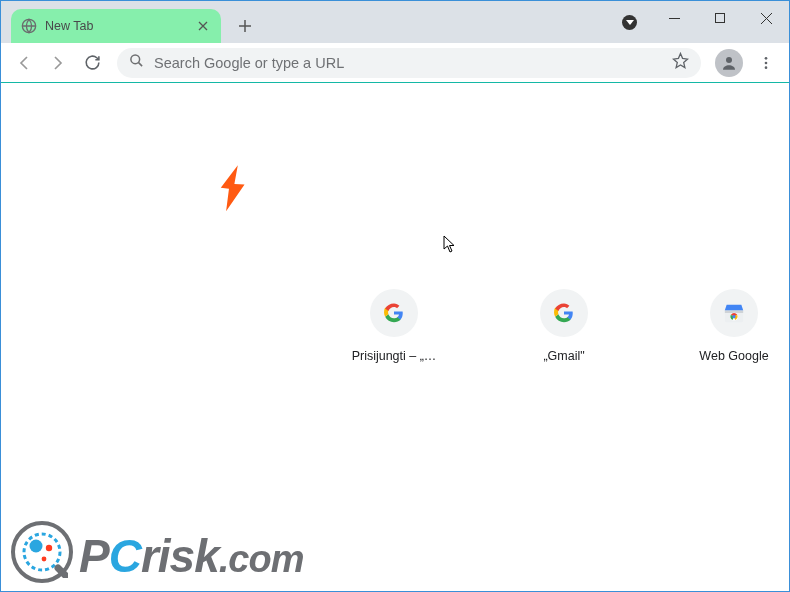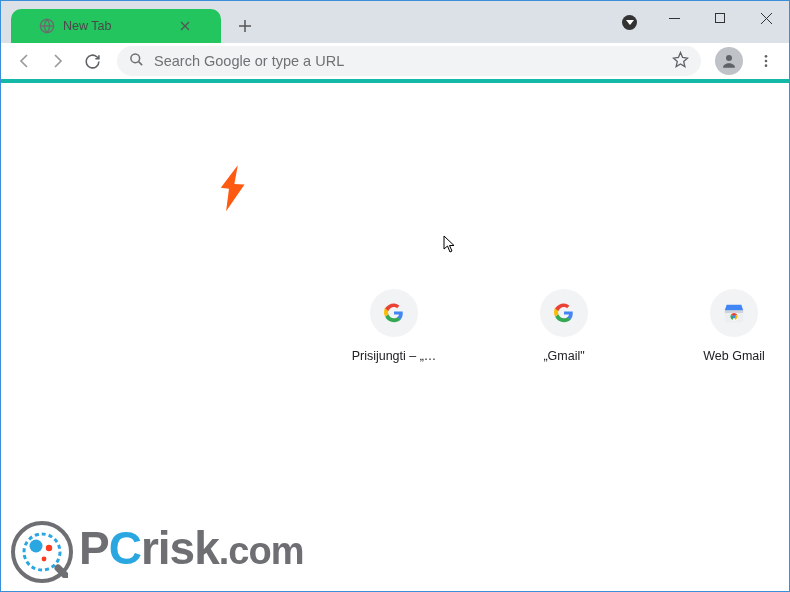--- a/index.html
+++ b/index.html
@@ -1,49 +1,49 @@
 <!DOCTYPE html>
 <html><head>
 <meta charset="utf-8">
 <style>
 * { margin: 0; padding: 0; box-sizing: border-box; font-family: "Segoe UI", Arial, sans-serif; }
 body { width: 790px; height: 592px; background: #fff; position: relative; overflow: hidden; border: 1px solid #3a8fd8; }
 
 .titlebar { height: 42px; background: #dce1e7; display: flex; align-items: flex-end; position: relative; }
-.tab { height: 34px; background: #22c55e; border-radius: 10px 10px 0 0; display: flex; align-items: center; padding: 0 28px; margin-left: 10px; min-width: 210px; position: relative; }
+.tab { height: 34px; background: #86efac; border-radius: 10px 10px 0 0; display: flex; align-items: center; padding: 0 10px; margin-left: 10px; min-width: 210px; position: relative; }
 .tab-icon { width: 16px; height: 16px; margin-right: 8px; display: flex; align-items: center; justify-content: center; }
 .tab-title { font-size: 12.5px; color: #49494b; flex: 1; }
 .tab-close { width: 16px; height: 16px; display: flex; align-items: center; justify-content: center; cursor: pointer; font-size: 14px; color: #555; }
 .new-tab-btn { width: 28px; height: 28px; display: flex; align-items: center; justify-content: center; margin-left: 10px; margin-bottom: 3px; cursor: pointer; border-radius: 4px; font-size: 18px; color: #555; }
 .ext-badge { position: absolute; right: 152px; top: 14px; width: 15px; height: 15px; background: #333; border-radius: 50%; display: flex; align-items: center; justify-content: center; }
 .ext-badge::after { content:""; width:0; height:0; border-left:4px solid transparent; border-right:4px solid transparent; border-top:5px solid #fff; }
 .win-controls { position: absolute; right: 0; top: 0; height: 34px; display: flex; }
 .win-btn { width: 46px; height: 34px; display: flex; align-items: center; justify-content: center; cursor: pointer; color: #333; }
 
-.toolbar { height: 40px; background: #fff; display: flex; align-items: center; padding: 0 8px; gap: 4px; border-bottom: 4px solid #14b8a6; }
+.toolbar { height: 40px; background: #fff; display: flex; align-items: center; padding: 0 8px; gap: 4px; border-bottom: 1px solid #14b8a6; }
 .nav-btn { width: 30px; height: 30px; display: flex; align-items: center; justify-content: center; color: #999; border-radius: 50%; cursor: pointer; }
 .nav-btn.enabled { color: #5f6368; }
 .omnibox { flex: 1; height: 30px; background: #f1f3f4; border-radius: 15px; display: flex; align-items: center; padding: 0 12px; margin: 0 6px; }
 .omnibox-search-icon { color: #6e6f71; margin-right: 10px; }
 .omnibox-input { flex: 1; border: none; background: transparent; outline: none; font-size: 14.5px; color: #333; }
 .omnibox-input::placeholder { color: #6f7174; }
 .star-btn { color: #5f6368; cursor: pointer; margin-left: 6px; }
 .profile-btn { width: 28px; height: 28px; background: #bfc2c7; border-radius: 50%; display: flex; align-items: center; justify-content: center; margin: 0 4px; cursor: pointer; }
 .menu-btn { width: 30px; height: 30px; display: flex; align-items: center; justify-content: center; color: #5f6368; cursor: pointer; border-radius: 50%; }
 
 .content { position: relative; height: calc(100% - 82px); background: #fff; }
 .shortcuts { display: flex; justify-content: flex-end; gap: 60px; position: absolute; top: 206px; left: 0; right: 0; }
 .shortcut { width: 110px; display: flex; flex-direction: column; align-items: center; cursor: pointer; }
 .shortcut-icon { width: 48px; height: 48px; background: #f1f3f4; border-radius: 50%; display: flex; align-items: center; justify-content: center; margin-bottom: 12px; }
 .shortcut-label { font-size: 12.5px; color: #202124; text-align: center; max-width: 100px; overflow: hidden; text-overflow: ellipsis; white-space: nowrap; }
 
 .arrow-annotation { position: absolute; top: 80px; left: 200px; width: 50px; height: 50px; pointer-events: none; }
 .cursor-annotation { position: absolute; top: 152px; left: 442px; pointer-events: none; }
 
-.watermark { position: absolute; bottom: 8px; left: 10px; display: flex; align-items: flex-start; font-family: Arial, sans-serif; font-weight: bold; font-size: 46px; letter-spacing: -1px; }
+.watermark { position: absolute; bottom: 8px; left: 10px; display: flex; align-items: flex-end; font-family: Arial, sans-serif; font-style: italic; font-weight: bold; font-size: 46px; letter-spacing: -1px; }
 .water-logo { width: 62px; height: 62px; border: 4px solid #6d6f73; border-radius: 50%; display: flex; align-items: center; justify-content: center; margin-right: 6px; position: relative; background: #fff; }
 .water-logo svg { position: absolute; }
 .water-text .dark { color: #6d6f73; }
 .water-text .blue { color: #2aa6e0; }
 .water-text .domain { color: #6d6f73; font-size: 38px; }
 
 .g-logo { width: 20px; height: 20px; }
 .webstore-icon { width: 22px; height: 22px; }
 </style>
 </head>
@@ -166,21 +166,21 @@
             <rect x="2" y="9" width="20" height="13" rx="1.5" fill="#eceff1"></rect>
             <rect x="2" y="9" width="20" height="3" fill="#cfd3d7"></rect>
             <path fill="#4285F4" d="M4 3h16l2 6H2z"></path>
             <circle cx="12" cy="16" r="4.2" fill="#fff"></circle>
             <path fill="#EA4335" d="M12 12a4 4 0 0 1 3.5 2l-3.5 2-3.4-2A4 4 0 0 1 12 12z"></path>
             <path fill="#34A853" d="M8.5 14l3.5 2-1.7 3.5A4 4 0 0 1 8.5 14z"></path>
             <path fill="#FBBC05" d="M15.5 14a4 4 0 0 1-2.2 5.5L12 16z"></path>
             <circle cx="12" cy="16" r="1.7" fill="#4285F4"></circle>
           </svg>
       </div>
-      <div class="shortcut-label">Web Gmail</div>
+      <div class="shortcut-label">Web Google</div>
     </div>
   </div>
 
   <div class="arrow-annotation">
     <svg width="52" height="52" viewBox="0 0 52 52">
         <path d="M40 4 L20 24 L28 26 L22 48 L44 24 L34 22 Z" fill="#ff5a12" transform="rotate(-8 26 26)"></path>
       </svg>
   </div>
 
   <div class="cursor-annotation">

